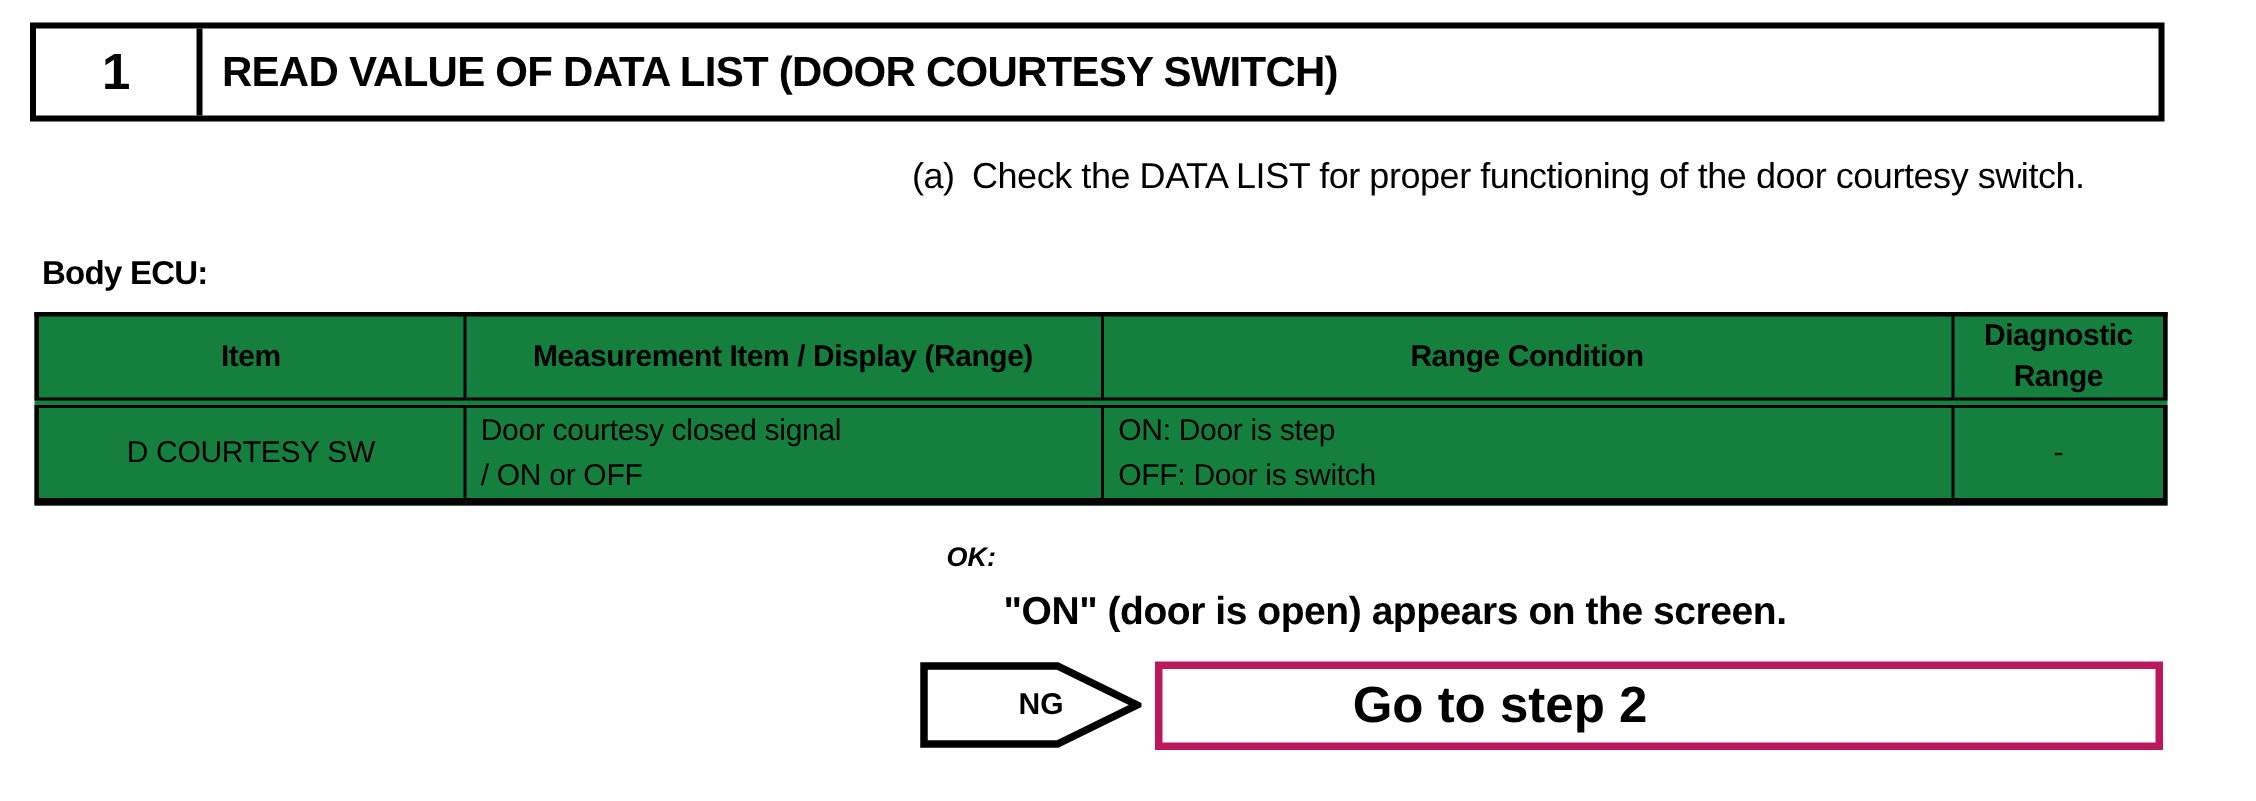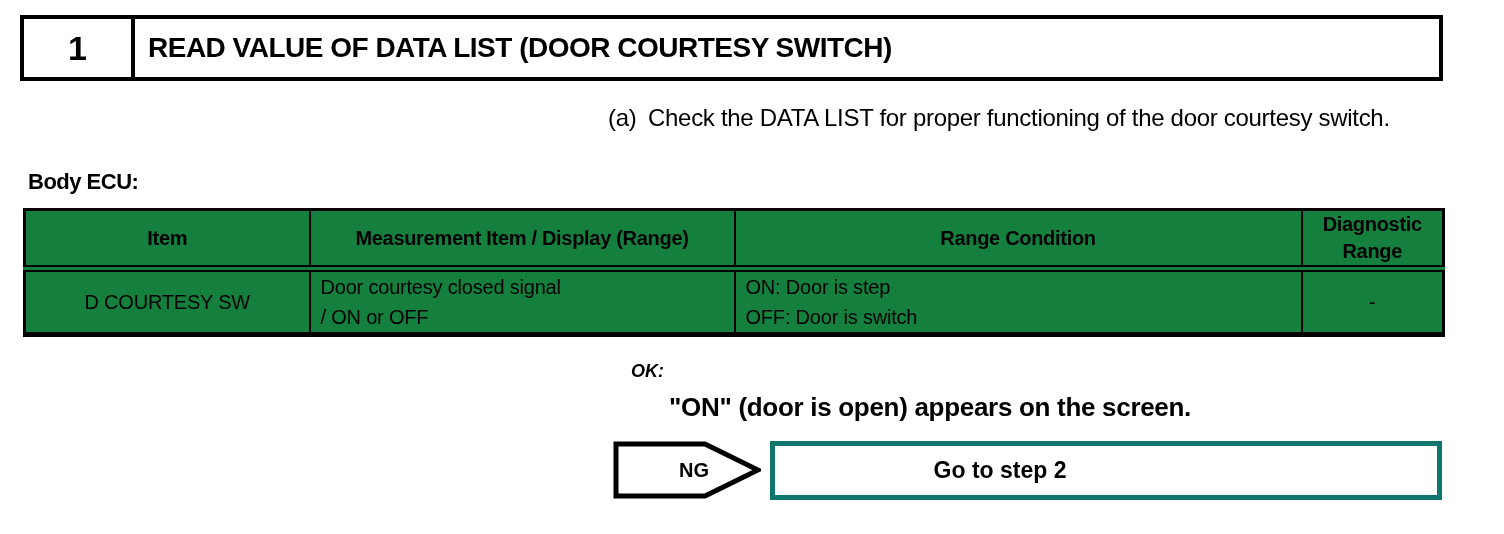--- a/index.html
+++ b/index.html
@@ -133,28 +133,28 @@
     font-weight: bold;
     font-size: 20px;
     margin-left: 35px;
   }
 
   
   .goto-box {
     position: absolute;
     left: 770px; top: 441px;
     width: 672px; height: 59px;
-    border: 5px solid #0f766e;
+    border: 5px solid #be185d;
     background: #fff;
     display: flex;
     align-items: center;
     justify-content: center;
     padding-right: 212px;
     font-weight: bold;
-    font-size: 23px;
+    font-size: 34px;
     cursor: pointer;
   }
 </style>
 </head>
 <body>
 
 <div class="page">
 
   <div class="step-header">
     <div class="step-num">1</div>

